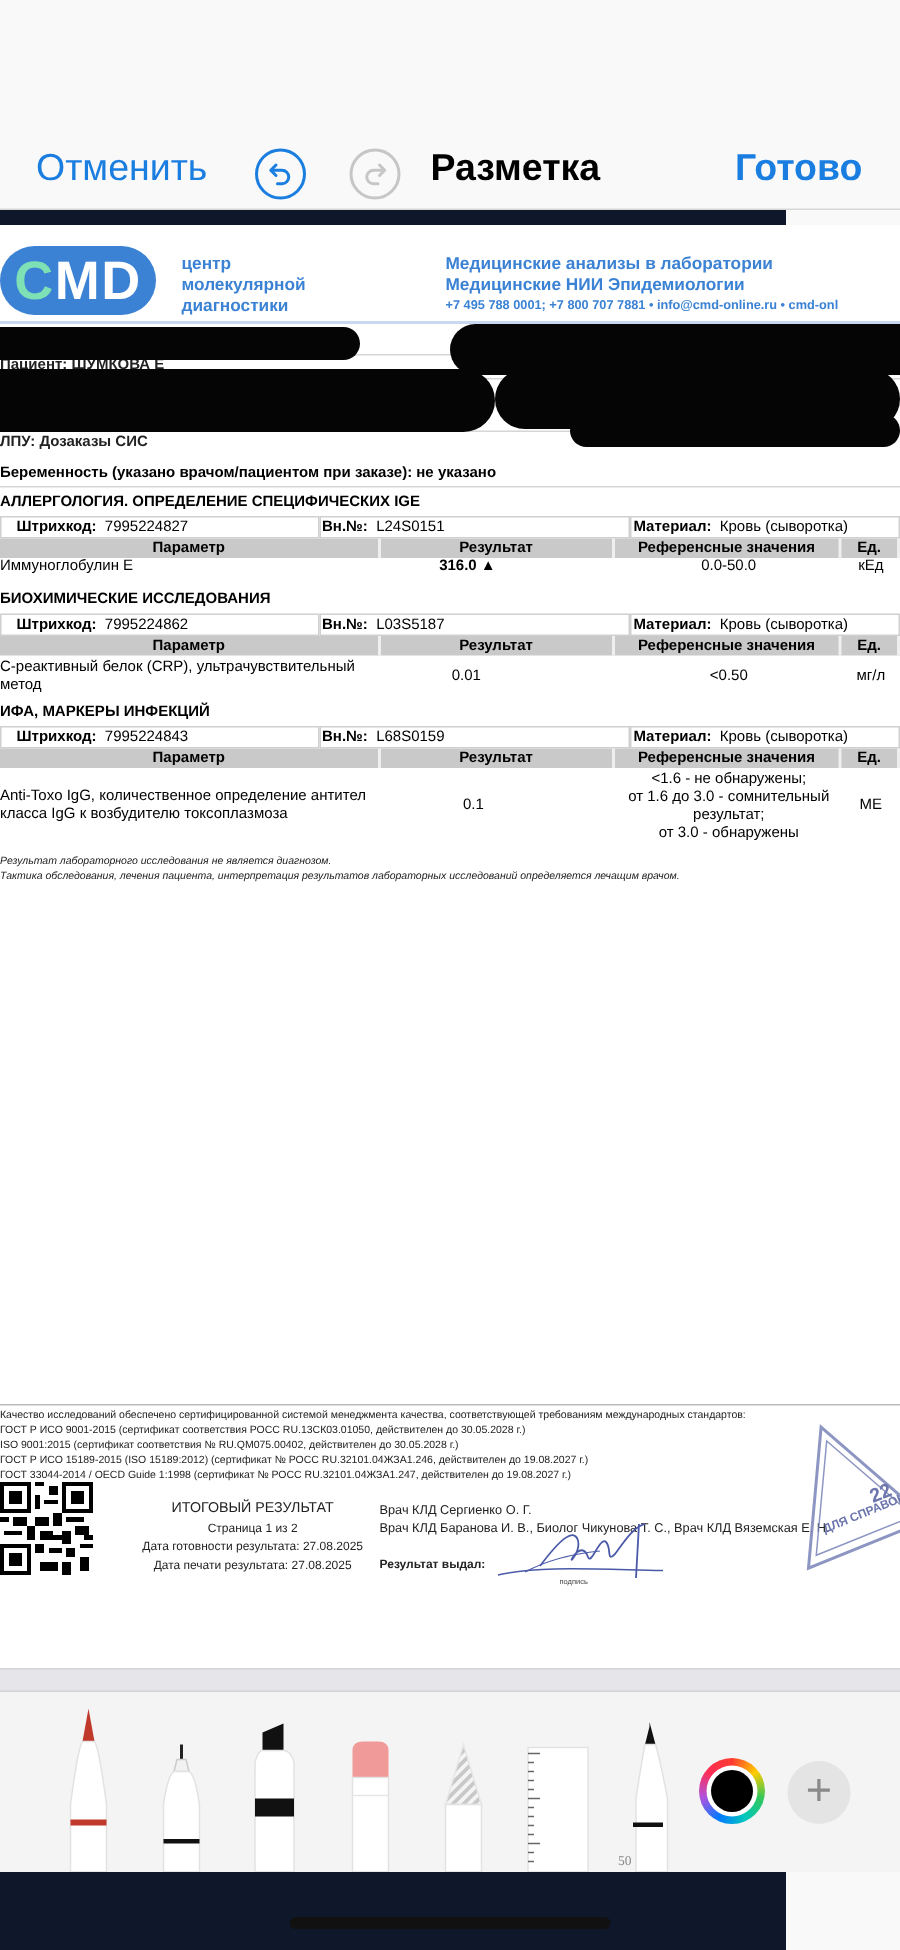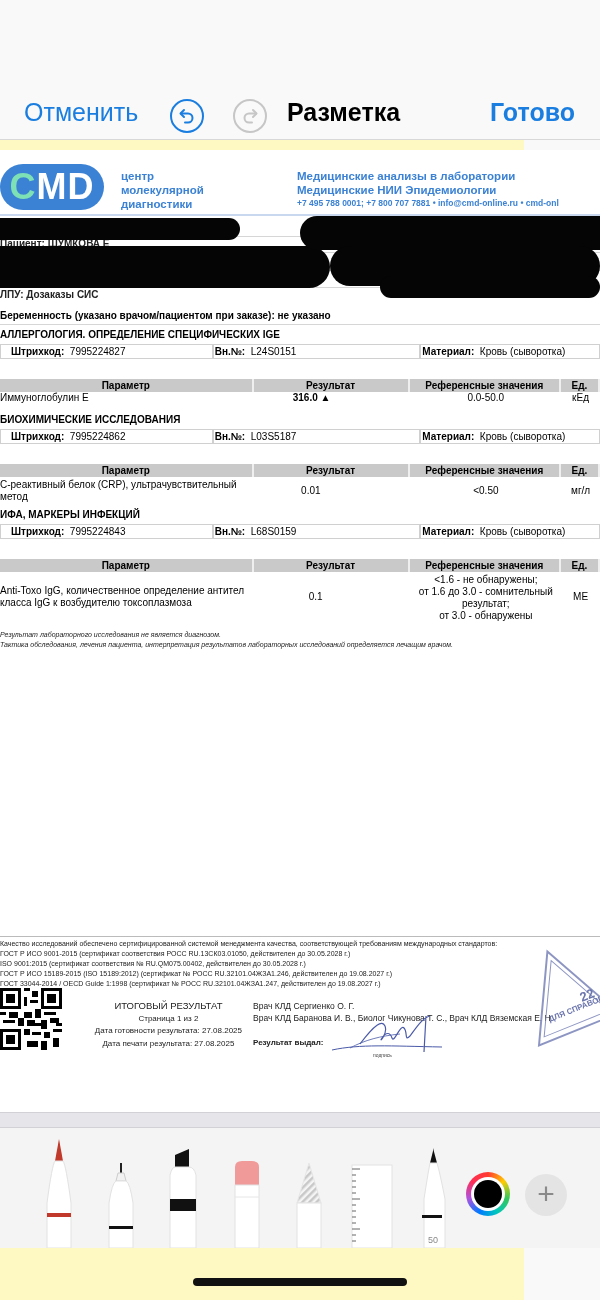--- a/index.html
+++ b/index.html
@@ -1,17 +1,17 @@
 <!DOCTYPE html>
 <html><head>
 <meta charset="utf-8">
 <style>
   * { box-sizing: border-box; margin: 0; padding: 0; }
   html, body { width: 600px; height: 1300px; overflow: hidden; background: #f9f9f9; font-family: "Liberation Sans", sans-serif; }
-  .screen { position: relative; width: 524px; height: 1300px; background: #fef9c3; }
+  .screen { position: relative; width: 524px; height: 1300px; background: #0f172a; }
 
   
   .navbar { position: absolute; top: 0; left: 0; width: 600px; height: 140px; background: #f9f9f9; border-bottom: 1px solid #d8d8d8; }
   .nav-cancel { position: absolute; left: 24px; top: 98px; font-size: 25px; color: #1a7ee0; cursor: pointer; }
   .nav-undo { position: absolute; left: 170px; top: 99px; width: 34px; height: 34px; border: 2.5px solid #1a7ee0; border-radius: 50%; display: flex; align-items: center; justify-content: center; cursor: pointer; }
   .nav-redo { position: absolute; left: 233px; top: 99px; width: 34px; height: 34px; border: 2.5px solid #c6c6c6; border-radius: 50%; display: flex; align-items: center; justify-content: center; }
   .nav-title { position: absolute; left: 287px; top: 98px; font-size: 25px; color: #000; font-weight: 600; }
   .nav-done { position: absolute; right: 25px; top: 98px; font-size: 25px; color: #1a7ee0; font-weight: 600; cursor: pointer; }
 
   
@@ -29,21 +29,21 @@
   .redact { position: absolute; background: #050505; border-radius: 18px; }
   .patient-line { position: absolute; left: 0; top: 22px; font-size: 10px; color: #222; font-weight: 700; }
   .lpu-line { position: absolute; left: 0; top: 73px; font-size: 10px; color: #222; font-weight: 700; }
   .rule { position: absolute; left: 0; right: 0; height: 1px; background: #d6d6d6; }
 
   .pregnancy { font-size: 10px; font-weight: 700; padding: 2px 0 3px 0; border-bottom: 1px solid #d6d6d6; white-space: nowrap; }
   .section-title { font-size: 10px; font-weight: 700; margin-top: 4px; height: 14px; white-space: nowrap; }
   .meta-row { display: flex; height: 15px; font-size: 10px; white-space: nowrap; margin-top: 1px; }
   .meta-box { border: 1px solid #d0d0d0; height: 15px; line-height: 13px; padding-left: 1px; }
   .meta-box b { font-weight: 700; }
-  .th-row { display: flex; height: 13px; background: #c9c9c9; font-size: 10px; font-weight: 700; margin-top: 20px; line-height: 13px; }
+  .th-row { display: flex; height: 13px; background: #c9c9c9; font-size: 10px; font-weight: 700; margin-top: 0; line-height: 13px; }
   .th-row div { text-align: center; border-right: 2px solid #efefef; white-space: nowrap; overflow: hidden; }
   .td-row { display: flex; font-size: 10px; line-height: 12px; }
   .td-row div { white-space: nowrap; overflow: hidden; }
   .c1 { width: 213px; padding-left: 10px; } .c2 { width: 208px; }
   .col-param { width: 260px; } .col-res { width: 160px; } .col-ref { width: 155px; } .col-unit { width: 40px; }
 
   .disclaimer { font-size: 7px; font-style: italic; color: #222; line-height: 10px; margin-top: 6px; white-space: nowrap; }
 
   .cert-block { position: absolute; left: 0; top: 786px; width: 600px; border-top: 1px solid #bbb; padding-top: 2px; font-size: 7px; line-height: 10px; color: #222; white-space: nowrap; }
   .qr { position: absolute; left: 0; top: 838px; width: 62px; height: 62px; }
@@ -56,21 +56,21 @@
   .stamp { position: absolute; left: 520px; top: 790px; }
 
   
   .toolbar-divider { position: absolute; top: 1112px; left: 0; width: 600px; height: 16px; background: #e6e6ea; border-top: 1px solid #d2d2d6; border-bottom: 1px solid #d2d2d6; }
   .toolbar { position: absolute; top: 1128px; left: 0; width: 600px; height: 120px; background: #f4f4f4; overflow: hidden; }
   .tool { position: absolute; bottom: 0; cursor: pointer; }
   .color-well { position: absolute; left: 466px; top: 1172px; width: 44px; height: 44px; border-radius: 50%; background: conic-gradient(#ff3b30, #ffcc00, #34c759, #00c7be, #007aff, #af52de, #ff2d55, #ff3b30); display: flex; align-items: center; justify-content: center; cursor: pointer; }
   .color-well .inner { width: 34px; height: 34px; border-radius: 50%; background: #fff; display: flex; align-items: center; justify-content: center; }
   .color-well .dot { width: 28px; height: 28px; border-radius: 50%; background: #000; }
   .add-btn { position: absolute; left: 525px; top: 1174px; width: 42px; height: 42px; border-radius: 50%; background: #e4e4e4; color: #8a8a8a; font-size: 30px; line-height: 40px; text-align: center; cursor: pointer; font-weight: 300; }
-  .width-label { position: absolute; left: 428px; top: 1235px; font-size: 9px; color: #888; }
+  .width-label { position: absolute; left: 412px; top: 1235px; font-size: 9px; color: #888; font-family: Liberation Serif, serif; }
   .home-indicator { position: absolute; left: 193px; top: 1278px; width: 214px; height: 8px; border-radius: 4px; background: #111; }
 </style>
 </head>
 <body>
 
 <div class="screen">
 
   <div class="navbar">
     <div class="nav-cancel">Отменить</div>
     <div class="nav-undo">

